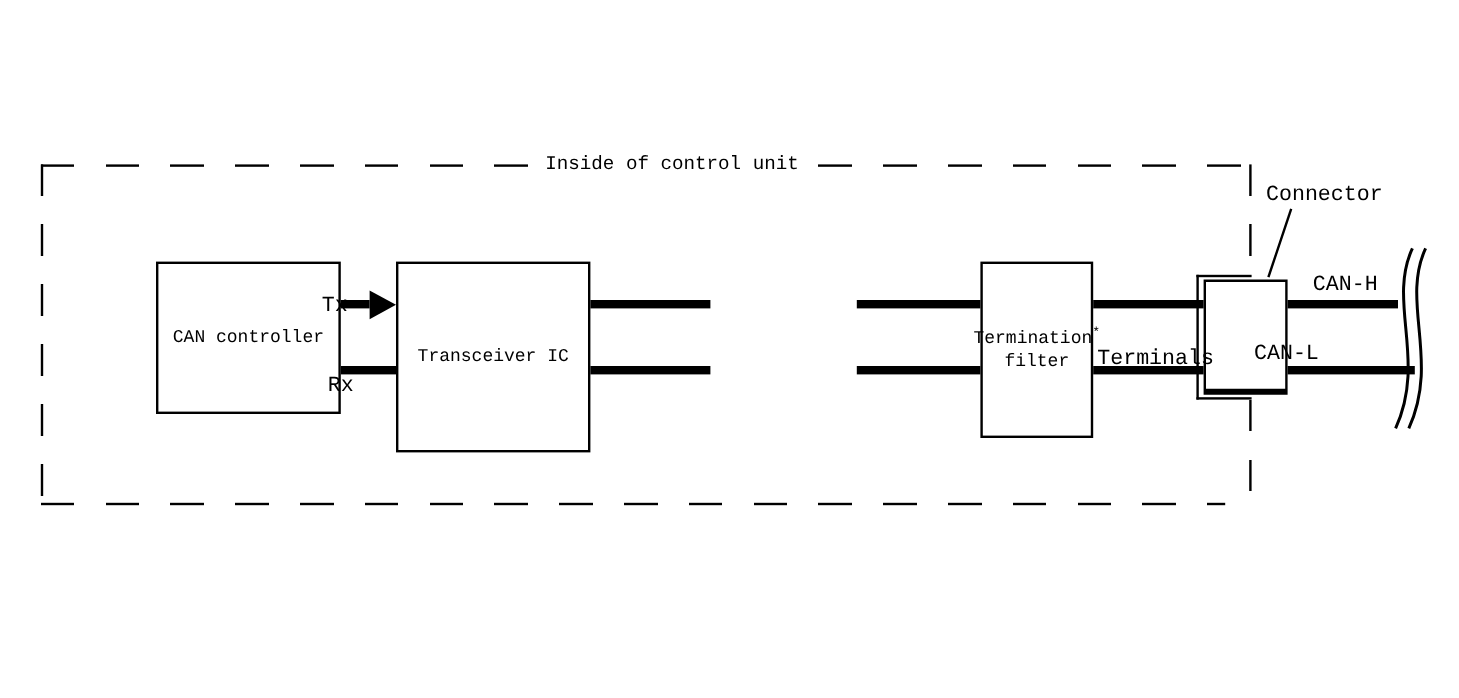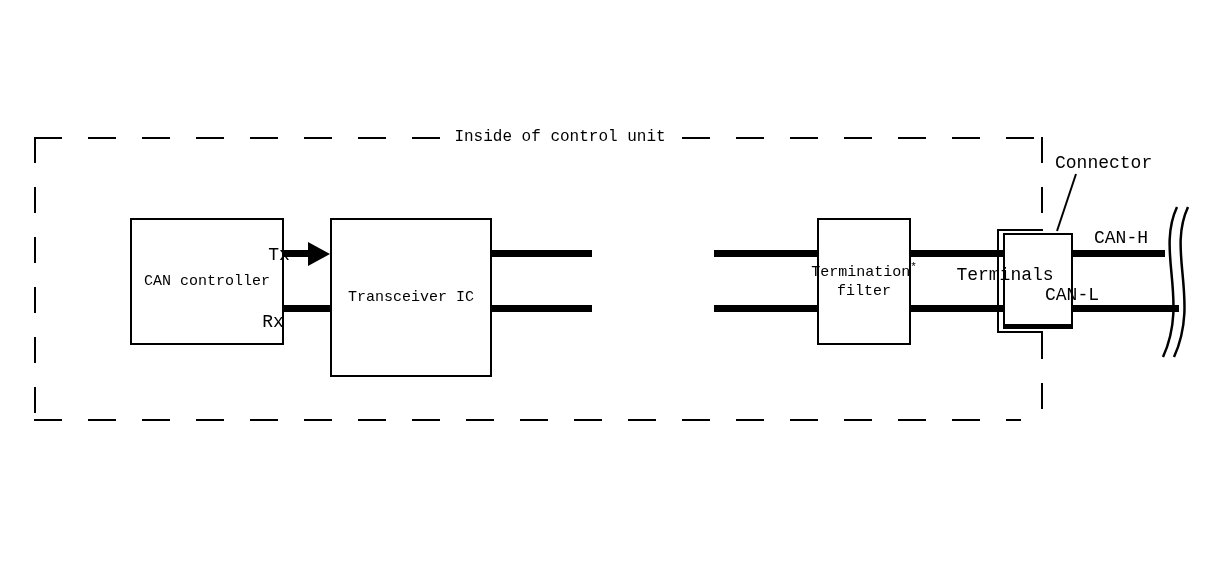--- a/index.html
+++ b/index.html
@@ -43,41 +43,41 @@
   <div class="abs dashV" style="left:1041px;top:333px;height:87px;"></div>
 
   <div class="abs lbl title-lbl center" style="left:560px;top:129px;">Inside of control unit</div>
 
   <div class="abs box" style="left:82px;top:218px;width:154px;height:127px;margin-left:48px;">
     <span>CAN controller</span>
   </div>
   <div class="abs box" style="left:330px;top:218px;width:162px;height:159px;">
     <span>Transceiver IC</span>
   </div>
-  <div class="abs box" style="left:817px;top:218px;width:94px;height:127px;">
+  <div class="abs box" style="left:817px;top:218px;width:94px;height:147px;">
     <span><span>Termination</span><sup>*</sup></span>
     <span>filter</span>
   </div>
 
   <div class="abs hline" style="left:232px;top:250px;width:76px;"></div>
   <div class="abs head-right" style="left:308px;top:242px;"></div>
   <div class="abs lbl center" style="left:279px;top:247px;">Tx</div>
 
   <div class="abs hline" style="left:254px;top:305px;width:76px;"></div>
   <div class="abs head-left" style="left:232px;top:297px;"></div>
-  <div class="abs lbl center" style="left:273px;top:314px;">Rx</div>
+  <div class="abs lbl center" style="left:284px;top:314px;">Rx</div>
 
   <div class="abs hline" style="left:490px;top:250px;width:102px;"></div>
   <div class="abs hline" style="left:490px;top:305px;width:102px;"></div>
   <div class="abs hline" style="left:714px;top:250px;width:105px;"></div>
   <div class="abs hline" style="left:714px;top:305px;width:105px;"></div>
   <div class="abs hline" style="left:909px;top:250px;width:96px;"></div>
   <div class="abs hline" style="left:909px;top:305px;width:96px;"></div>
 
-  <div class="abs lbl center" style="left:963px;top:267px;margin-left:42px;">Terminals</div>
+  <div class="abs lbl center" style="left:963px;top:291px;">Terminals</div>
 
   <div class="abs flange" style="left:997px;top:229px;width:46px;height:104px;"></div>
   <div class="abs plug" style="left:1003px;top:233px;width:70px;height:96px;"></div>
   <div class="abs lbl" style="left:1055px;top:155px;">Connector</div>
 
   <div class="abs hline" style="left:1071px;top:250px;width:94px;"></div>
   <div class="abs hline" style="left:1071px;top:305px;width:108px;"></div>
   <div class="abs lbl center" style="left:1121px;top:230px;">CAN-H</div>
   <div class="abs lbl center" style="left:1072px;top:287px;text-align:right;">CAN-L</div>
 

